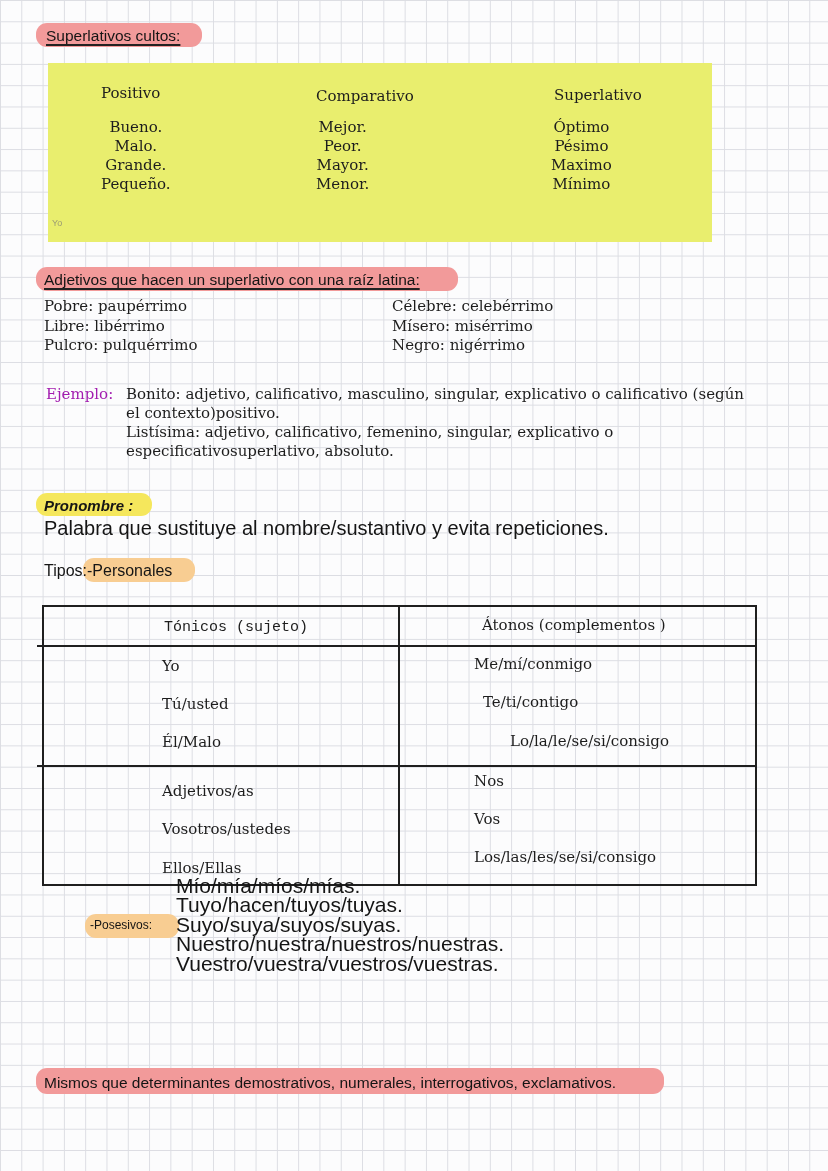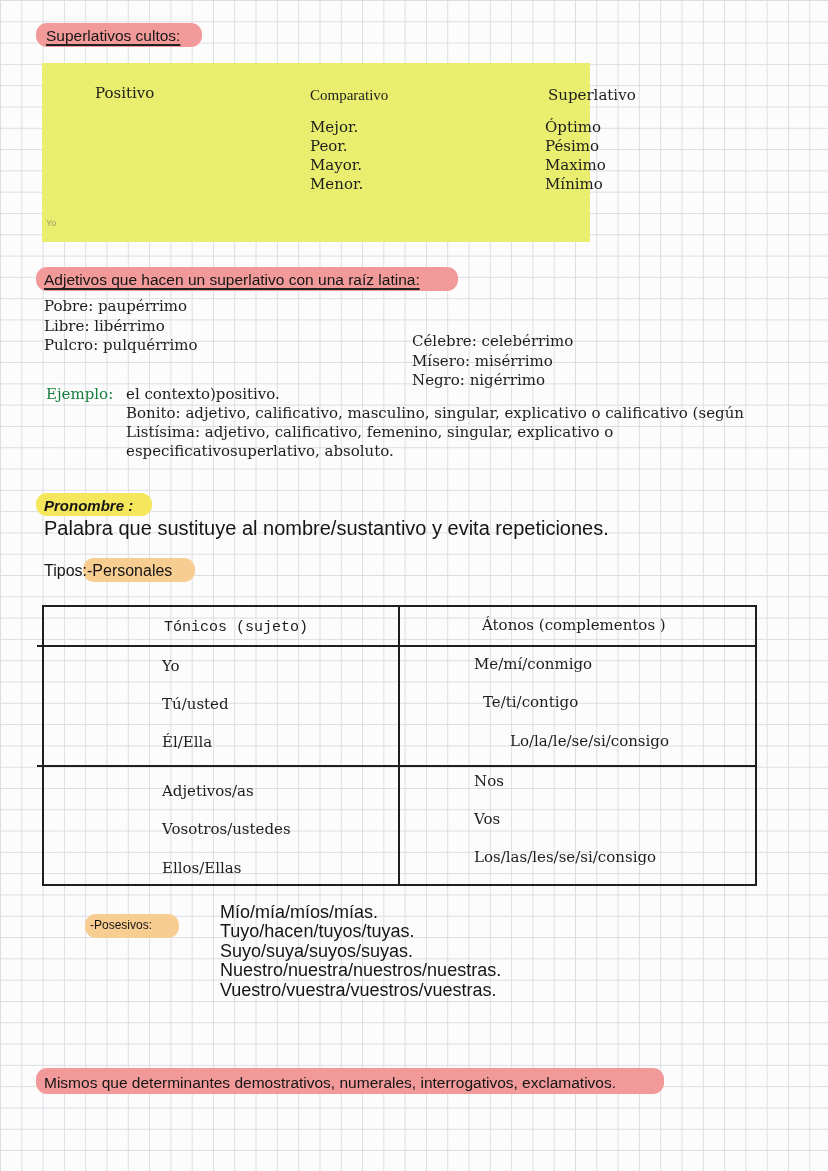--- a/index.html
+++ b/index.html
@@ -19,22 +19,23 @@
   .sans{ font-family:"Liberation Sans", sans-serif; font-size:15.5px; color:#151515; }
   .pill{ position:absolute; border-radius:11px; z-index:0; }
   .txt { position:absolute; z-index:2; white-space:nowrap; }
   .underlined {
     text-decoration:underline;
     text-decoration-thickness:1.5px;
     text-underline-offset:3px;
     text-decoration-color:#222;
   }
   .yellow-box {
-    position:absolute; left:42px; top:63px; width:548px; height:179px;
+    position:absolute; left:48px; top:63px; width:664px; height:179px;
     z-index:1;
+    text-align:center;
   }
   .col-line { line-height:19px; white-space:nowrap; }
   .pairs { line-height:19.5px; }
   .ex-line { line-height:19px; white-space:nowrap; }
   .table-wrap {
     position:absolute; left:42px; top:605px; width:715px; height:281px;
     border:2px solid #1f1f1f; z-index:1; background:transparent;
   }
   .vline  { position:absolute; top:0; bottom:0; left:354px; width:1.5px; background:#1f1f1f; }
   .hline1 { position:absolute; left:-7px; right:0; top:38px;  height:1.5px; background:#1f1f1f; }
@@ -45,23 +46,29 @@
                font-family:"Liberation Sans", sans-serif; }
 </style>
 </head>
 <body>
 
 <div class="pill" style="left:36px; top:23px; width:166px; height:24px; background:#f29a9a;"></div>
 <div class="txt sans underlined" style="left:46px; top:27px; font-size:15.5px;">Superlativos cultos:</div>
 
 <div class="yellow-box" style="background:#e9ee6e;">
   <div class="tw" style="position:absolute; left:53px; top:21px;">Positivo</div>
-  <div class="tw" style="position:absolute; left:268px; top:24px;font-family:Liberation Serif, serif;">Comparativo</div>
+  <div class="tw" style="position:absolute; left:268px; top:24px;">Comparativo</div>
   <div class="tw" style="position:absolute; left:506px; top:23px;">Superlativo</div>
 
+  <div class="tw" style="position:absolute; left:53px; top:55px;">
+    <div class="col-line">Bueno.</div>
+    <div class="col-line">Malo.</div>
+    <div class="col-line">Grande.</div>
+    <div class="col-line">Pequeño.</div>
+  </div>
   <div class="tw" style="position:absolute; left:268px; top:55px;">
     <div class="col-line">Mejor.</div>
     <div class="col-line">Peor.</div>
     <div class="col-line">Mayor.</div>
     <div class="col-line">Menor.</div>
   </div>
   <div class="tw" style="position:absolute; left:503px; top:55px;">
     <div class="col-line">Óptimo</div>
     <div class="col-line">Pésimo</div>
     <div class="col-line">Maximo</div>
@@ -71,30 +78,30 @@
 </div>
 
 <div class="pill" style="left:36px; top:267px; width:422px; height:24px; background:#f29a9a;"></div>
 <div class="txt sans underlined" style="left:44px; top:271px; font-size:15.5px;">Adjetivos que hacen un superlativo con una raíz latina:</div>
 
 <div class="txt tw pairs" style="left:44px; top:297px;">
   <div>Pobre: paupérrimo</div>
   <div>Libre: libérrimo</div>
   <div>Pulcro: pulquérrimo</div>
 </div>
-<div class="txt tw pairs" style="left:412px; top:297px;margin-top:35px;">
+<div class="txt tw pairs" style="left:392px; top:297px;">
   <div>Célebre: celebérrimo</div>
   <div>Mísero: misérrimo</div>
   <div>Negro: nigérrimo</div>
 </div>
 
-<div class="txt tw" style="left:46px; top:385px; color:#15803d;">Ejemplo:</div>
+<div class="txt tw" style="left:46px; top:385px; color:#a21caf;">Ejemplo:</div>
 <div class="txt tw" style="left:126px; top:385px;">
+  <div class="ex-line">Bonito: adjetivo, calificativo, masculino, singular, explicativo o calificativo (según</div>
   <div class="ex-line">el contexto)positivo.</div>
-  <div class="ex-line">Bonito: adjetivo, calificativo, masculino, singular, explicativo o calificativo (según</div>
   <div class="ex-line">Listísima: adjetivo, calificativo, femenino, singular, explicativo o</div>
   <div class="ex-line">especificativosuperlativo, absoluto.</div>
 </div>
 
 <div class="pill" style="left:36px; top:493px; width:116px; height:23px; background:#f5e75c;"></div>
 <div class="txt sans" style="left:44px; top:497px; font-weight:bold; font-style:italic; font-size:15px;">Pronombre :</div>
 <div class="txt sans" style="left:44px; top:517px; font-size:20px;">Palabra que sustituye al nombre/sustantivo y evita repeticiones.</div>
 
 <div class="pill" style="left:83px; top:558px; width:112px; height:24px; background:#f8cd92;"></div>
 <div class="txt" style="left:44px; top:562px;text-align:center;">
@@ -104,38 +111,38 @@
 <div class="table-wrap">
   <div class="vline"></div>
   <div class="hline1"></div>
   <div class="hline2"></div>
 
   <div class="cell tw" style="left:120px; top:12px;font-family:Liberation Mono, monospace;">Tónicos (sujeto)</div>
   <div class="cell tw" style="left:438px; top:9px;">Átonos (complementos )</div>
 
   <div class="cell tw" style="left:118px; top:50px;">Yo</div>
   <div class="cell tw" style="left:118px; top:88px;">Tú/usted</div>
-  <div class="cell tw" style="left:118px; top:126px;">Él/Ella</div>
+  <div class="cell tw" style="left:118px; top:126px;">Él/Malo</div>
 
   <div class="cell tw" style="left:430px; top:48px;">Me/mí/conmigo</div>
   <div class="cell tw" style="left:439px; top:86px;">Te/ti/contigo</div>
   <div class="cell tw" style="left:430px; top:125px;margin-left:36px;">Lo/la/le/se/si/consigo</div>
 
   <div class="cell tw" style="left:118px; top:175px;">Adjetivos/as</div>
   <div class="cell tw" style="left:118px; top:213px;">Vosotros/ustedes</div>
   <div class="cell tw" style="left:118px; top:252px;">Ellos/Ellas</div>
 
   <div class="cell tw" style="left:430px; top:165px;">Nos</div>
   <div class="cell tw" style="left:430px; top:203px;">Vos</div>
   <div class="cell tw" style="left:430px; top:241px;">Los/las/les/se/si/consigo</div>
 </div>
 
 <div class="pill" style="left:85px; top:914px; width:94px; height:24px; background:#f8cd92;"></div>
 <div class="txt sans" style="left:90px; top:918px; font-size:12px;">-Posesivos:</div>
-<div class="txt sans poss-lines" style="left:176px; top:903px; font-size:18px;margin-left:44px;">
+<div class="txt sans poss-lines" style="left:176px; top:876px; font-size:21px;">
   <div>Mío/mía/míos/mías.</div>
   <div>Tuyo/hacen/tuyos/tuyas.</div>
   <div>Suyo/suya/suyos/suyas.</div>
   <div>Nuestro/nuestra/nuestros/nuestras.</div>
   <div>Vuestro/vuestra/vuestros/vuestras.</div>
 </div>
 
 <div class="pill" style="left:36px; top:1068px; width:628px; height:26px; background:#f29a9a;"></div>
 <div class="txt sans" style="left:44px; top:1074px; font-size:15.5px;">Mismos que determinantes demostrativos, numerales, interrogativos, exclamativos.</div>
 

